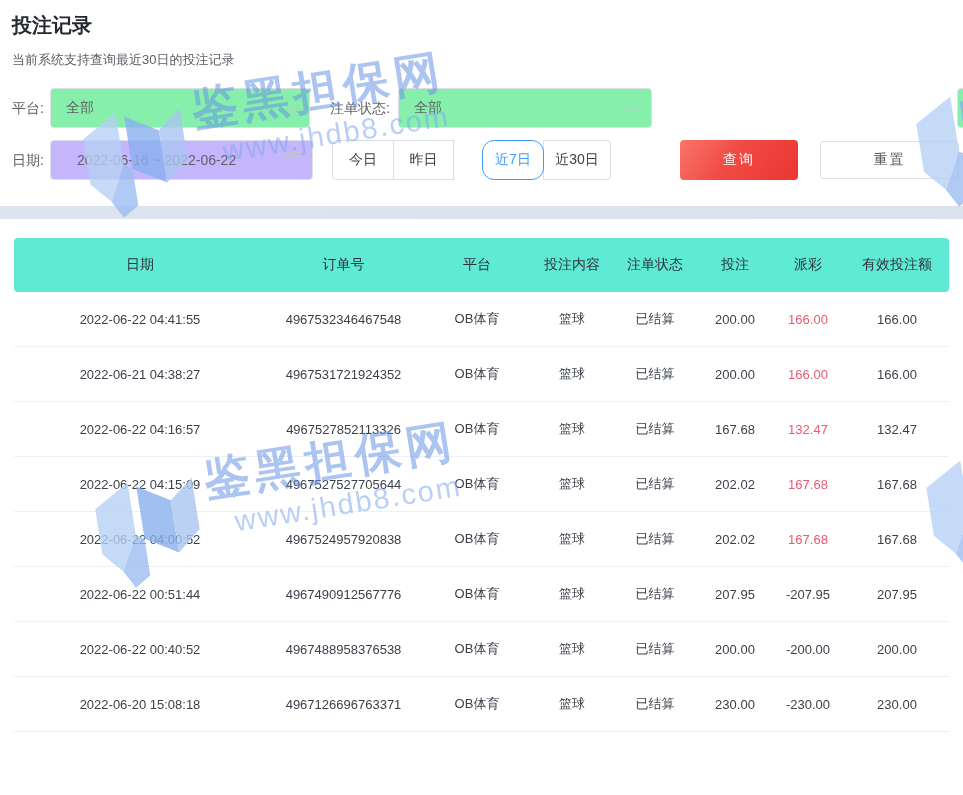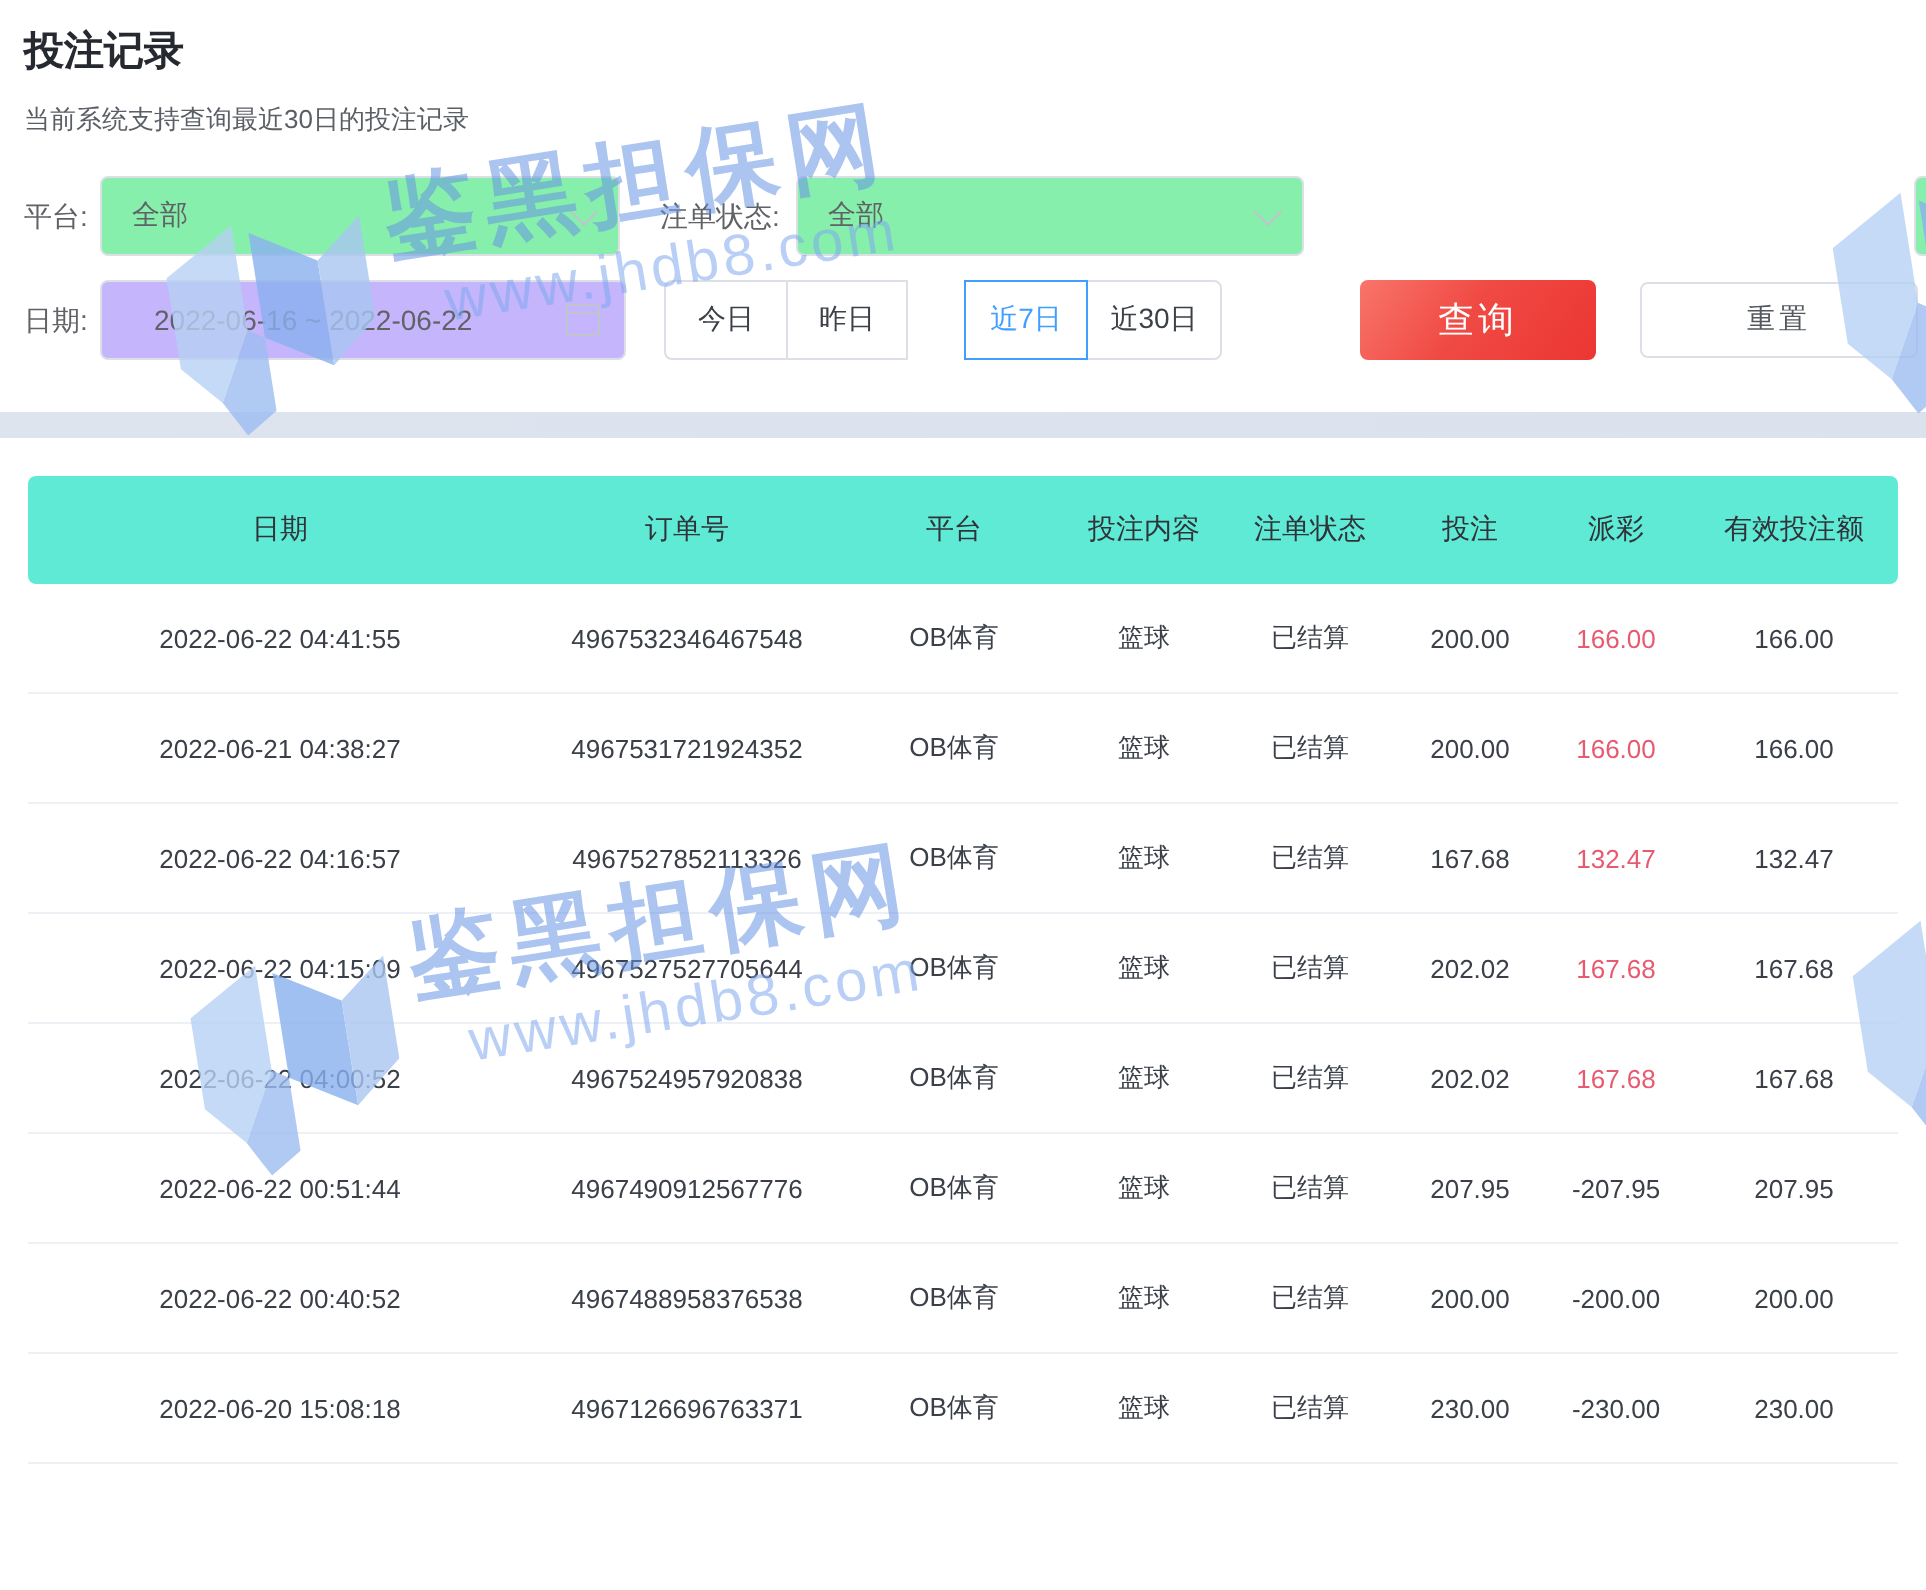--- a/index.html
+++ b/index.html
@@ -44,26 +44,26 @@
   .cal-icon::before{content:"";position:absolute;left:0;right:0;top:2.5px;height:1.5px;background:#c0c4cc;}
 
   .btn-group{left:332px;top:140px;height:40px;display:flex;}
   .qbtn{
     box-sizing:border-box;height:40px;background:#fff;border:1px solid #dcdfe6;
     font-size:14px;color:#3c4148;display:flex;align-items:center;justify-content:center;
     margin-left:-1px;cursor:pointer;
   }
   .qbtn:first-child{margin-left:0;border-radius:4px 0 0 4px;}
   .qbtn:last-child{border-radius:0 4px 4px 0;}
-  .qbtn.active{color:#409eff;border-color:#409eff;z-index:2;position:relative;border-radius:0;margin-left:28px;}
+  .qbtn.active{color:#409eff;border-color:#409eff;z-index:2;position:relative;border-radius:12px;margin-left:28px;}
 
   .btn-query{
     left:680px;top:140px;width:118px;height:40px;border:none;border-radius:4px;
     background:linear-gradient(125deg,#f8756a 0%,#f04a44 45%,#ec3632 100%);
-    color:#fff;font-size:18px;display:flex;align-items:center;justify-content:center;
+    color:#fff;font-size:14px;display:flex;align-items:center;justify-content:center;
     letter-spacing:2px;cursor:pointer;
   }
   .btn-reset{
     left:820px;top:141px;width:139px;height:38px;border:1px solid #dcdfe6;border-radius:4px;
     background:#fff;color:#53575e;font-size:14px;display:flex;align-items:center;justify-content:center;
     letter-spacing:2px;cursor:pointer;text-align:right;
   }
 
   
   .band{left:0;top:206px;width:963px;height:13px;background:linear-gradient(90deg,#dde4ee,#dbe2ee);}

